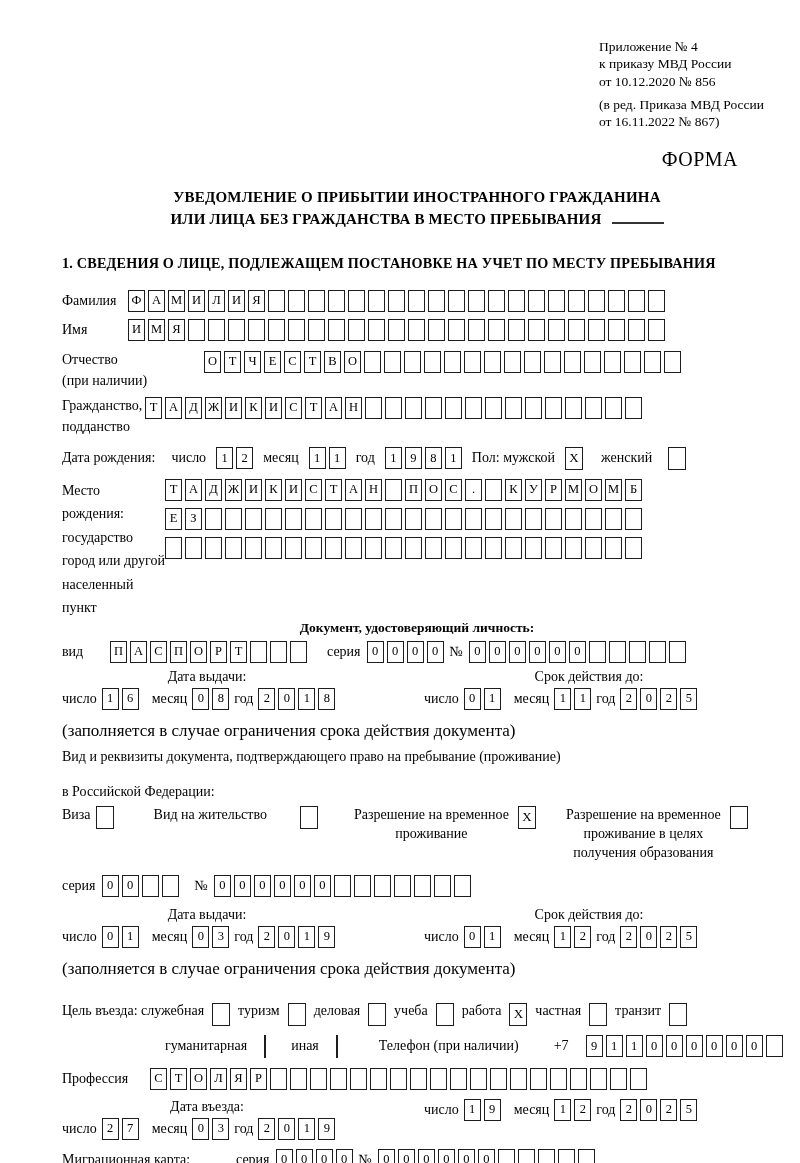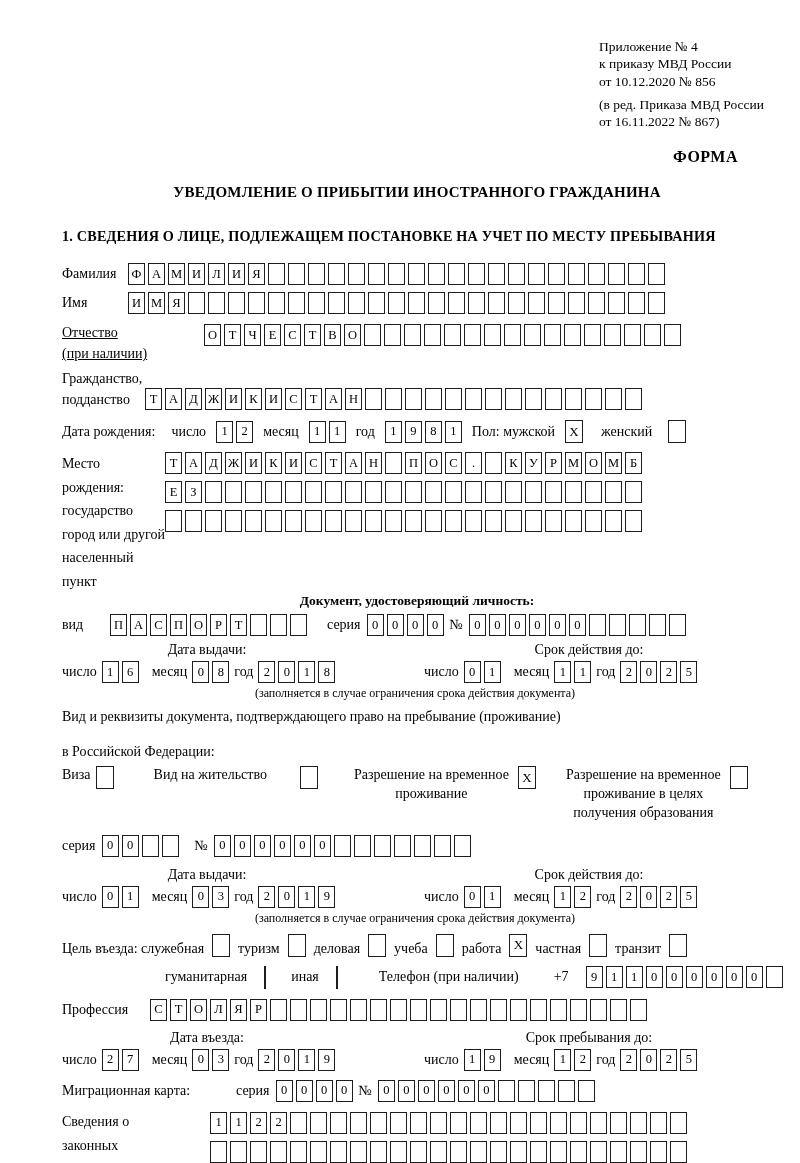--- a/index.html
+++ b/index.html
@@ -3,21 +3,21 @@
 <meta charset="utf-8">
 <style>
   * { box-sizing: border-box; }
   html,body { margin:0; padding:0; background:#fff; }
   body { width:800px; font-family:"Liberation Serif", serif; color:#000; }
   .page { width:800px; min-height:1163px; padding:38px 28px 24px 62px; position:relative; }
 
   
   .hdr-block { margin-left:537px; font-size:13.5px; line-height:1.28; }
   .hdr-block .gap { height:6px; }
-  .forma { text-align:right; padding-right:34px; font-weight:bold; font-size:16px; margin-top:18px; letter-spacing:.5px; }
+  .forma { text-align:right; padding-right:34px; font-weight:normal; font-size:20px; margin-top:18px; letter-spacing:.5px; }
 
   
   .title { text-align:center; font-weight:bold; font-size:15px; line-height:1.45; margin-top:16px; letter-spacing:.2px; }
   .blankline { display:inline-block; width:52px; border-bottom:2px solid #333; height:14px; margin-left:10px; }
   .sect { font-weight:bold; font-size:14.2px; margin-top:24px; letter-spacing:.2px; }
 
   
   .lbl { font-size:14px; white-space:nowrap; }
 
   
@@ -31,46 +31,47 @@
   .multirow { display:flex; align-items:flex-start; margin-top:8px; }
   .lblstack { line-height:1.5; font-size:14px; }
   .cellstack > .cellrow { display:flex; margin-bottom:7px; }
 
   .center-b { text-align:center; font-weight:bold; font-size:13.5px; margin-top:8px; }
 
   .daterow { display:flex; margin-top:6px; }
   .dategroup { }
   .dg-label { font-size:14px; text-align:center; margin-bottom:3px; }
   .dateline { display:flex; align-items:center; gap:5px; font-size:14px; }
-  .note-r { text-align:center; font-size:12px; margin-top:3px; padding-right:4px; }
+  .note-r { text-align:left; font-size:17px; margin-top:11px; padding-right:4px; }
 
   .permit-row { display:flex; align-items:flex-start; margin-top:6px; gap:22px; }
   .permit-item { display:flex; align-items:flex-start; gap:9px; }
   .permit-text { font-size:14px; text-align:center; line-height:1.35; }
 
-  .purpose-row { display:flex; align-items:flex-end; gap:8px; margin-top:8px; flex-wrap:nowrap; }
+  .purpose-row { display:flex; align-items:flex-start; gap:8px; margin-top:24px; flex-wrap:nowrap; }
   .purpose-row2 { display:flex; align-items:center; gap:17px; margin-top:9px; margin-left:103px; }
 </style>
 </head>
 <body>
 
 <div class="page">
 
   <div class="hdr-block">
     <div>Приложение № 4</div>
     <div>к приказу МВД России</div>
     <div>от 10.12.2020 № 856</div>
     <div class="gap"></div>
     <div>(в ред. Приказа МВД России</div>
     <div>от 16.11.2022 № 867)</div>
   </div>
   <div class="forma">ФОРМА</div>
 
   <div class="title">
     <div>УВЕДОМЛЕНИЕ О ПРИБЫТИИ ИНОСТРАННОГО ГРАЖДАНИНА</div>
+    <div><span>ИЛИ ЛИЦА БЕЗ ГРАЖДАНСТВА В МЕСТО ПРЕБЫВАНИЯ</span><span class="blankline"></span></div>
   </div>
 
   <div class="sect">1. СВЕДЕНИЯ О ЛИЦЕ, ПОДЛЕЖАЩЕМ ПОСТАНОВКЕ НА УЧЕТ ПО МЕСТУ ПРЕБЫВАНИЯ</div>
 
   <div class="frow" style="margin-top:18px;">
     <span class="lbl labelcol" style="width:66px;">Фамилия</span>
     <span class="cellrow">
         <span class="cell">Ф</span>
         <span class="cell">А</span>
         <span class="cell">М</span>
@@ -128,21 +129,21 @@
         <span class="cell"></span>
         <span class="cell"></span>
         <span class="cell"></span>
         <span class="cell"></span>
         <span class="cell"></span>
         <span class="cell"></span>
       </span>
   </div>
 
   <div class="multirow">
-    <div class="lblstack" style="width:142px;text-decoration:underline;">
+    <div class="lblstack" style="width:142px;">
       <div>Отчество</div>
       <div>(при наличии)</div>
     </div>
     <span class="cellrow" style="margin-top:2px;">
         <span class="cell">О</span>
         <span class="cell">Т</span>
         <span class="cell">Ч</span>
         <span class="cell">Е</span>
         <span class="cell">С</span>
         <span class="cell">Т</span>
@@ -160,21 +161,21 @@
         <span class="cell"></span>
         <span class="cell"></span>
         <span class="cell"></span>
         <span class="cell"></span>
         <span class="cell"></span>
         <span class="cell"></span>
         <span class="cell"></span>
       </span>
   </div>
 
-  <div class="multirow" style="margin-top:4px;align-items:flex-end;">
+  <div class="multirow" style="margin-top:4px;">
     <div class="lblstack" style="width:83px;">
       <div>Гражданство,</div>
       <div>подданство</div>
     </div>
     <span class="cellrow" style="margin-top:2px;">
         <span class="cell">Т</span>
         <span class="cell">А</span>
         <span class="cell">Д</span>
         <span class="cell">Ж</span>
         <span class="cell">И</span>
@@ -591,21 +592,20 @@
         <span>год</span>
         <span class="cellrow">
             <span class="cell">2</span>
             <span class="cell">0</span>
             <span class="cell">1</span>
             <span class="cell">9</span>
           </span>
       </div>
     </div>
     <div class="dategroup" style="margin-left:32px; width:330px;">
-      <div class="dg-label">Срок пребывания до:</div>
       <div class="dateline">
         <span>число</span>
         <span class="cellrow">
             <span class="cell">1</span>
             <span class="cell">9</span>
           </span>
         <span style="margin-left:8px;">месяц</span>
         <span class="cellrow">
             <span class="cell">1</span>
             <span class="cell">2</span>

